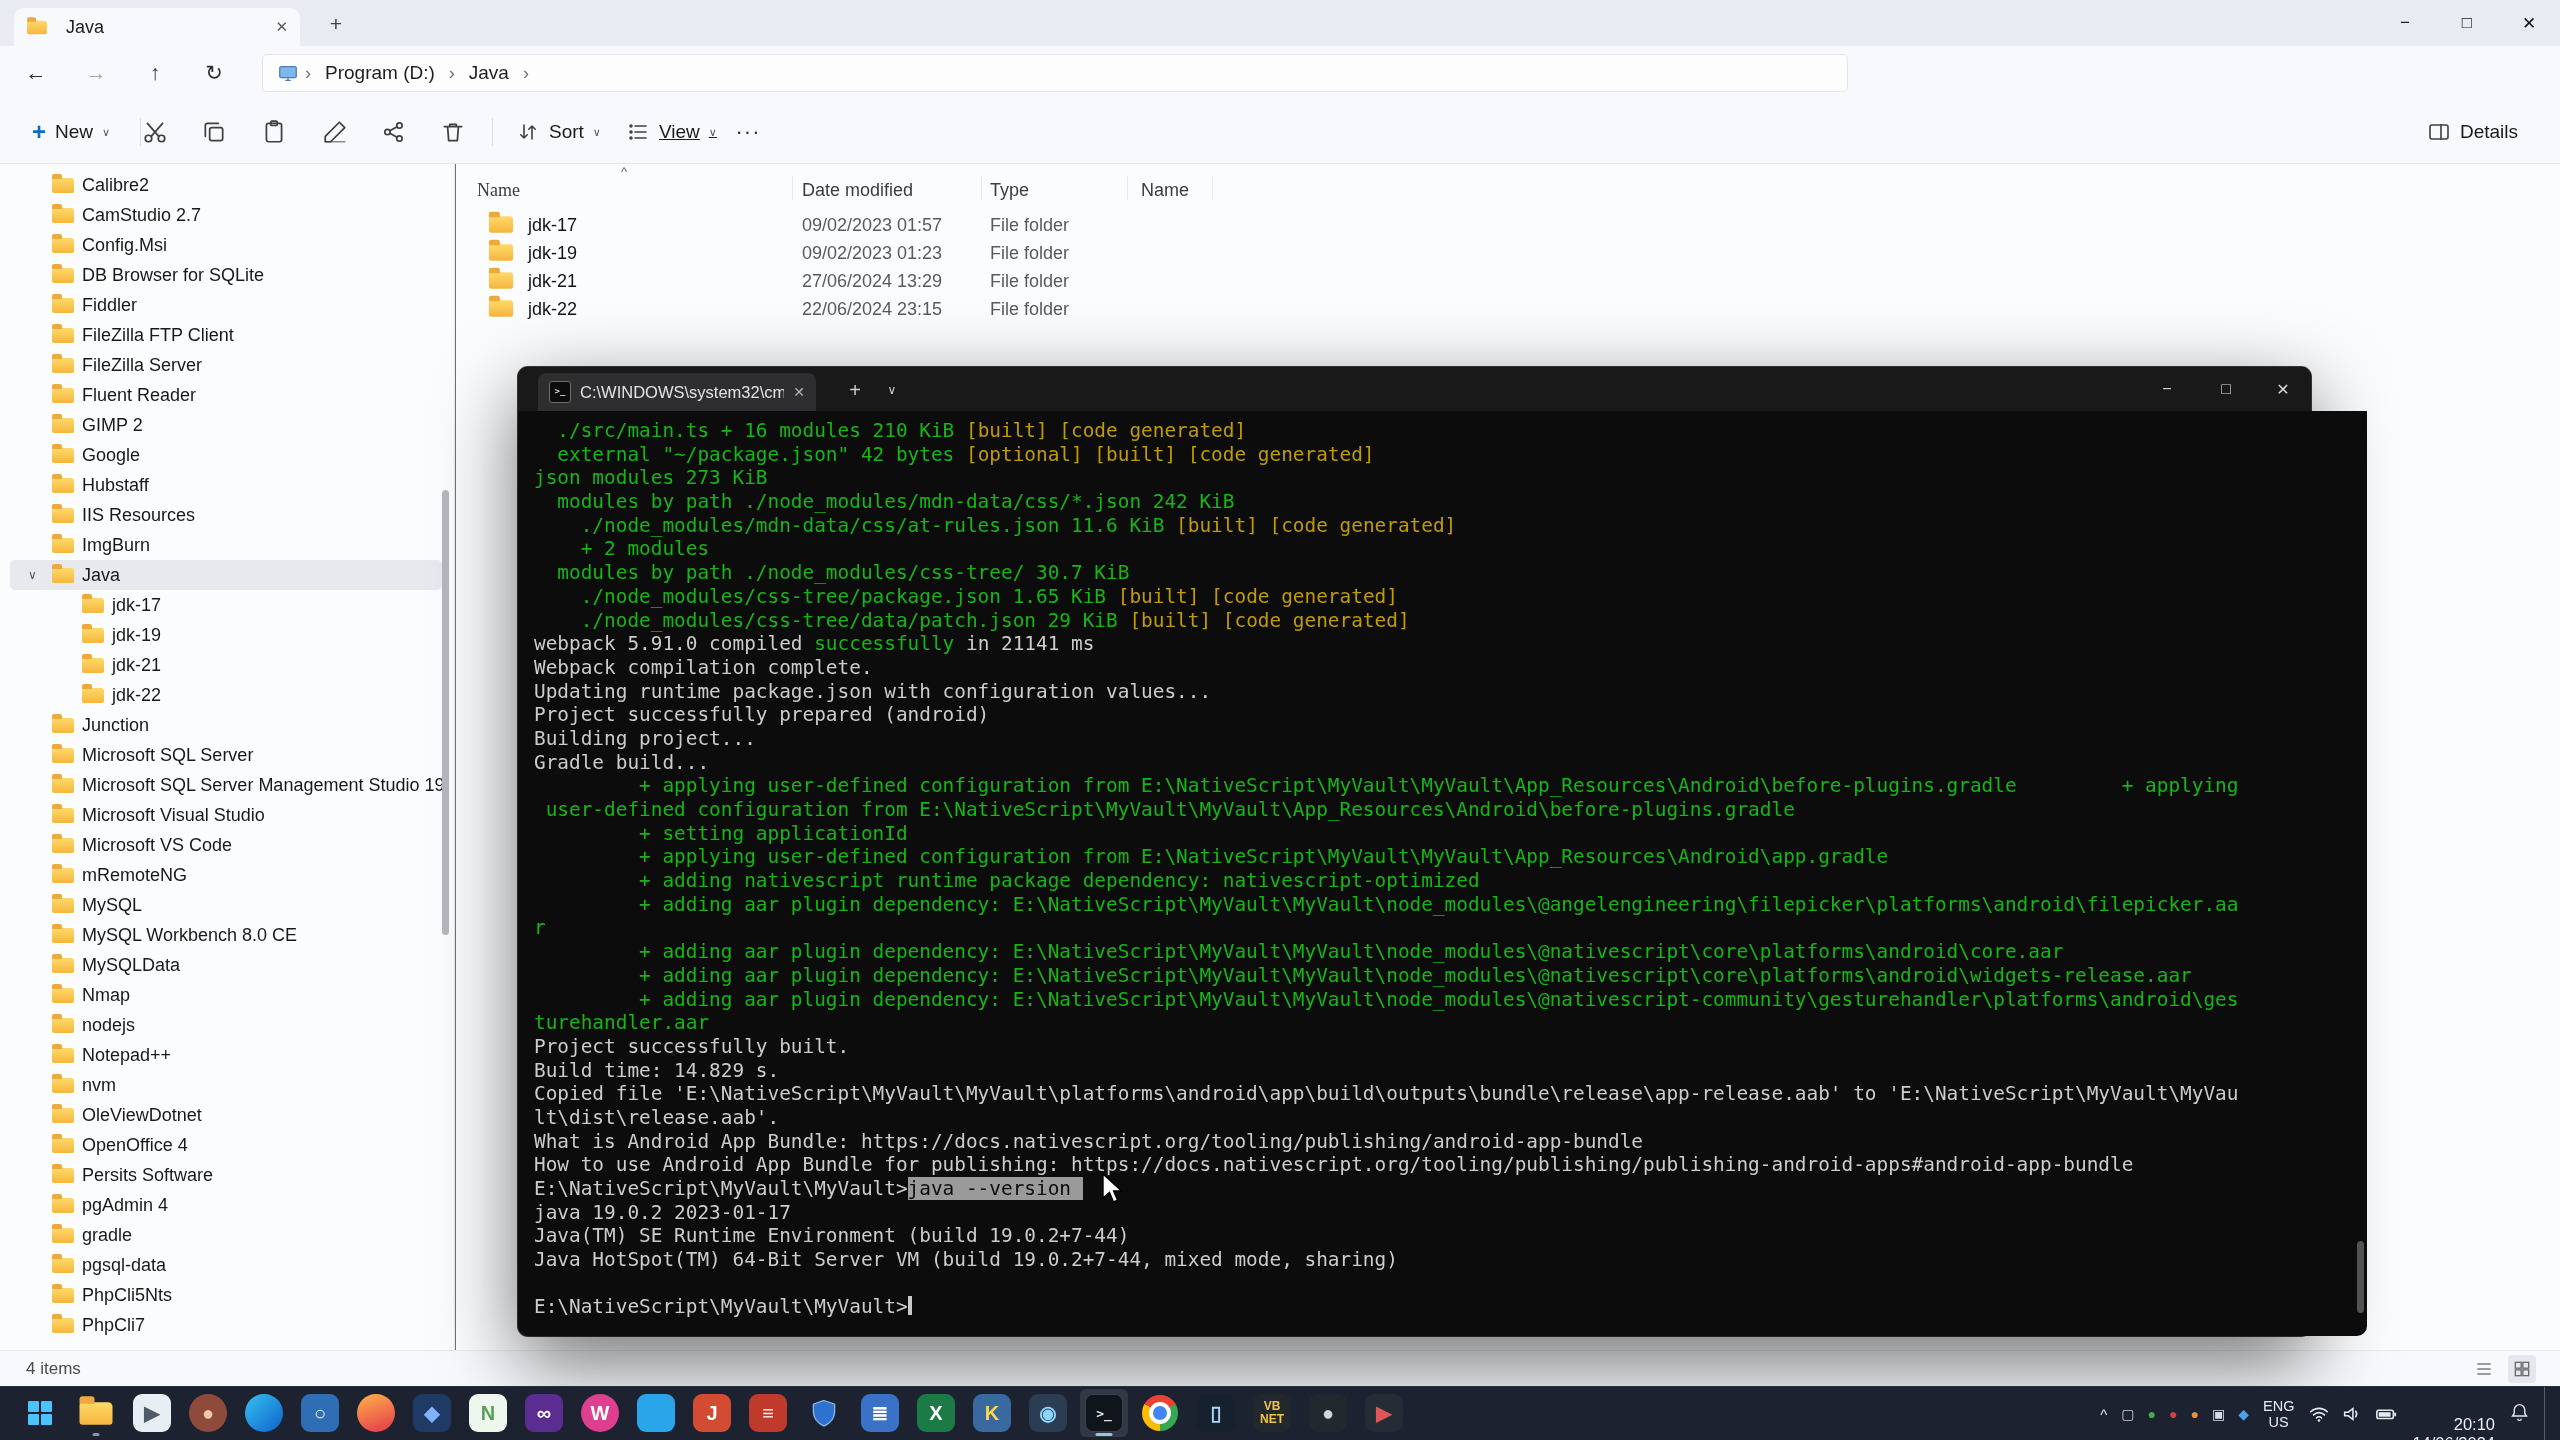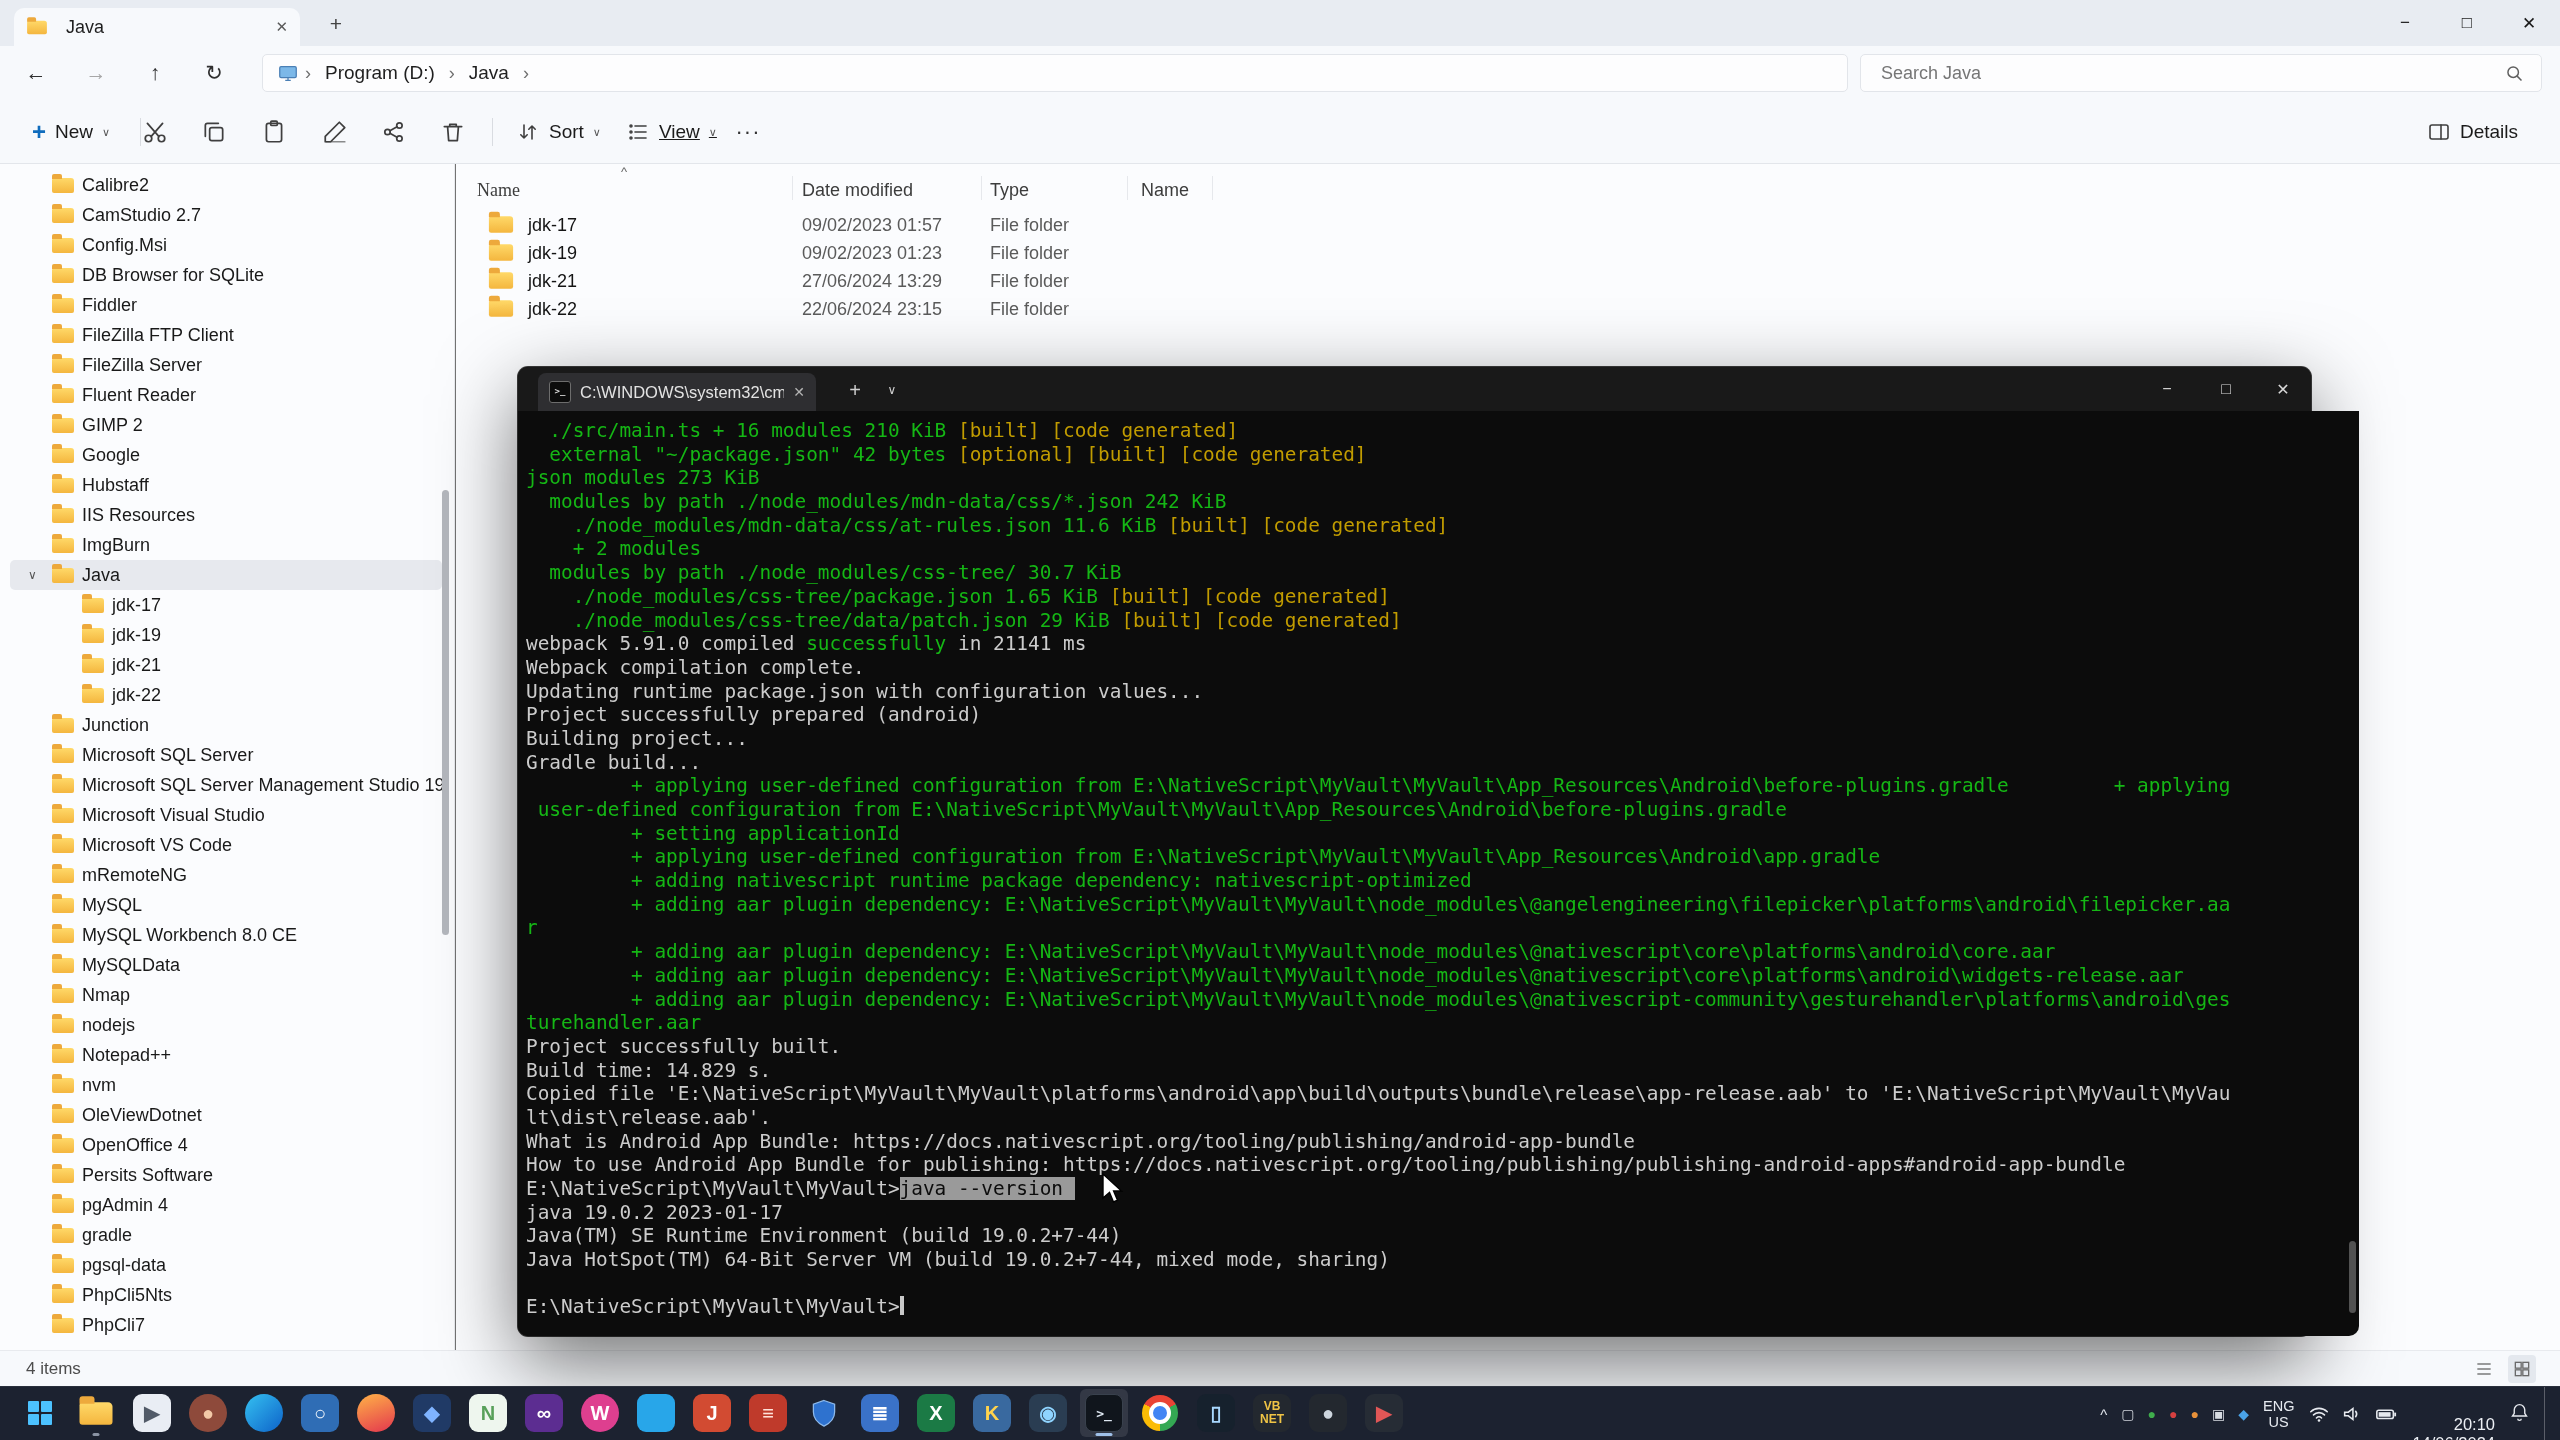--- a/index.html
+++ b/index.html
@@ -71,21 +71,21 @@
   
   #term{position:absolute;left:518px;top:367px;width:1793px;height:969px;border-radius:10px;background:#0c0c0c;box-shadow:0 26px 80px rgba(0,0,0,.55),0 0 0 1px #3a3a3a;}
   .term-bar{position:absolute;left:0;top:0;width:100%;height:44px;background:#191919;border-radius:10px 10px 0 0;}
   .term-tab{position:absolute;left:20px;top:6px;width:278px;height:38px;background:#2e2e31;border-radius:8px 8px 0 0;display:flex;align-items:center;gap:9px;padding:0 11px;box-sizing:border-box;}
   .cmd-ic{width:20px;height:20px;flex:0 0 20px;background:#0c0c0c;border:1px solid #6d6d6d;border-radius:3px;color:#ddd;font:700 9px/18px "DejaVu Sans Mono",monospace;text-align:center;}
   .term-tab-title{flex:1;font-size:16.5px;color:#e3e3e3;white-space:nowrap;overflow:hidden;}
   .term-tab-close{color:#b5b5b5;font-size:14px;}
   .term-plus{position:absolute;left:322px;top:9px;width:30px;height:28px;display:flex;align-items:center;justify-content:center;font-size:20px;color:#cfcfcf;}
   .term-chev{position:absolute;left:362px;top:13px;width:24px;height:20px;display:flex;align-items:center;justify-content:center;font-size:12px;color:#cfcfcf;}
   .term-wc{position:absolute;top:0;width:58px;height:44px;display:flex;align-items:center;justify-content:center;color:#d8d8d8;font-size:16px;}
-  .term-body{position:absolute;left:0;top:44px;width:100%;height:925px;background:var(--tbg,#0c0c0c);border-radius:0 0 10px 10px;overflow:hidden;padding-left:48px;}
+  .term-body{position:absolute;left:8px;top:44px;width:100%;height:925px;background:var(--tbg,#0c0c0c);border-radius:0 0 10px 10px;overflow:hidden;padding-left:48px;}
   .term-out{position:absolute;left:8px;top:8px;font-family:"DejaVu Sans Mono",monospace;font-size:19.4px;line-height:23.7px;white-space:pre;}
   .tline{height:23.7px;}
   .t-g{color:var(--tg,#15b715);}
   .t-y{color:var(--ty,#c19c00);}
   .t-w{color:var(--tw,#cccccc);}
   .t-sel{background:var(--tsb,#9a9a9a);color:var(--tst,#0c0c0c);}
   .t-cursor{display:inline-block;width:4px;height:19px;background:#c9c9c9;vertical-align:-2px;}
   .term-scroll{position:absolute;right:3px;top:830px;width:7px;height:72px;background:#525252;border-radius:4px;}
 
   
@@ -142,27 +142,20 @@
         <svg width="22" height="22" viewBox="0 0 24 24">
             <rect x="3" y="5" width="18" height="12" rx="1.5" fill="#7cb8e8" stroke="#4a7fb5" stroke-width="1.4"></rect>
             <path d="M9 20h6M12 17v3" stroke="#4a7fb5" stroke-width="1.4" fill="none"></path>
           </svg>
         <span class="crumb-sep">›</span>
         <span class="crumb">Program (D:)</span>
         <span class="crumb-sep">›</span>
         <span class="crumb">Java</span>
         <span class="crumb-sep">›</span>
       </div>
-      <div class="searchbox">
-        <input placeholder="Search Java" style="">
-        <svg class="mag" width="21" height="21" viewBox="0 0 24 24">
-            <circle cx="10.5" cy="10.5" r="6" stroke="#5f5f5f" stroke-width="1.7" fill="none"></circle>
-            <line x1="15" y1="15" x2="20" y2="20" stroke="#5f5f5f" stroke-width="1.7"></line>
-          </svg>
-      </div>
     </div>
 
     <div class="toolbar">
       <div class="tbtn" style="left:20px;">
         <span class="plus">+</span>
         <span>New</span>
         <span class="chev">∨</span>
       </div>
       <div class="tsep" style="left:140px;"></div>
       <div class="ticon" style="left:133px;">

